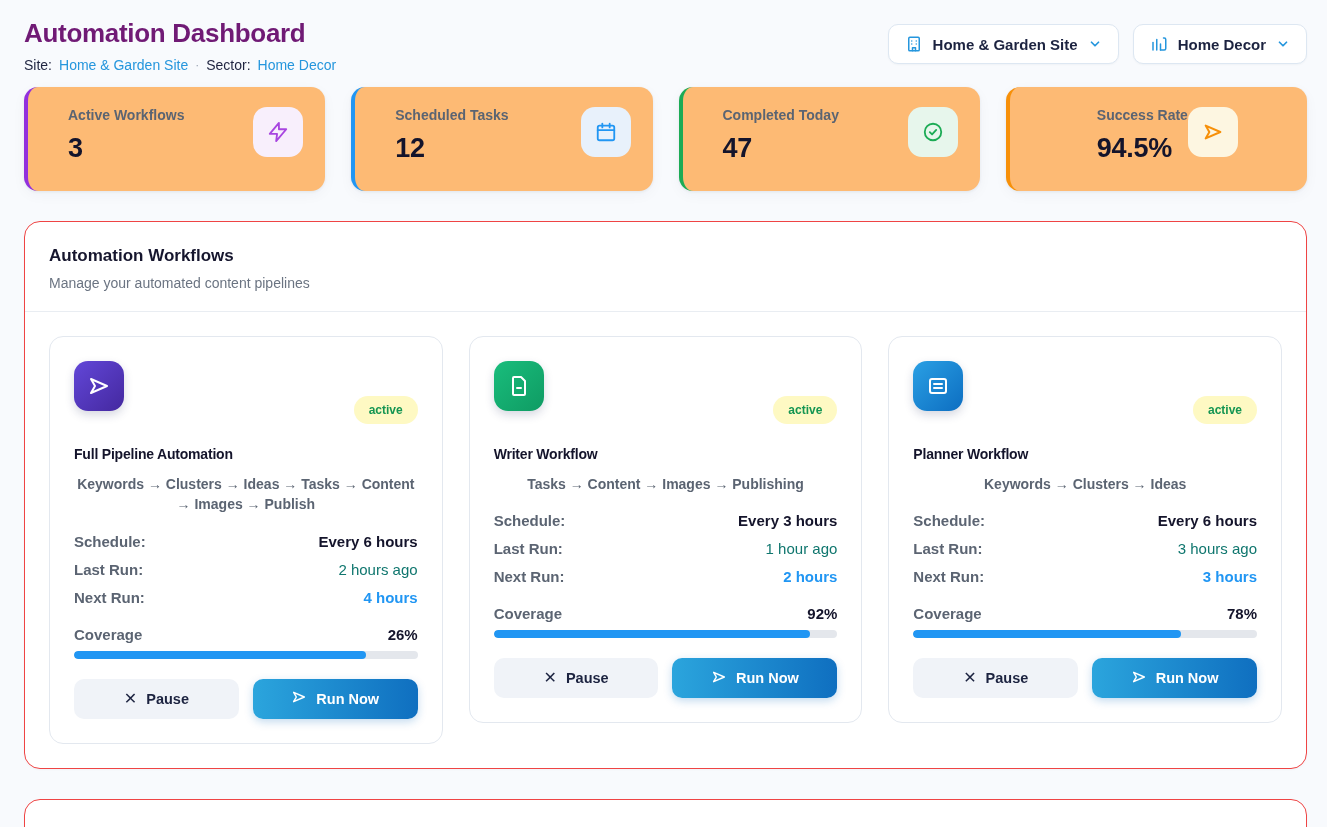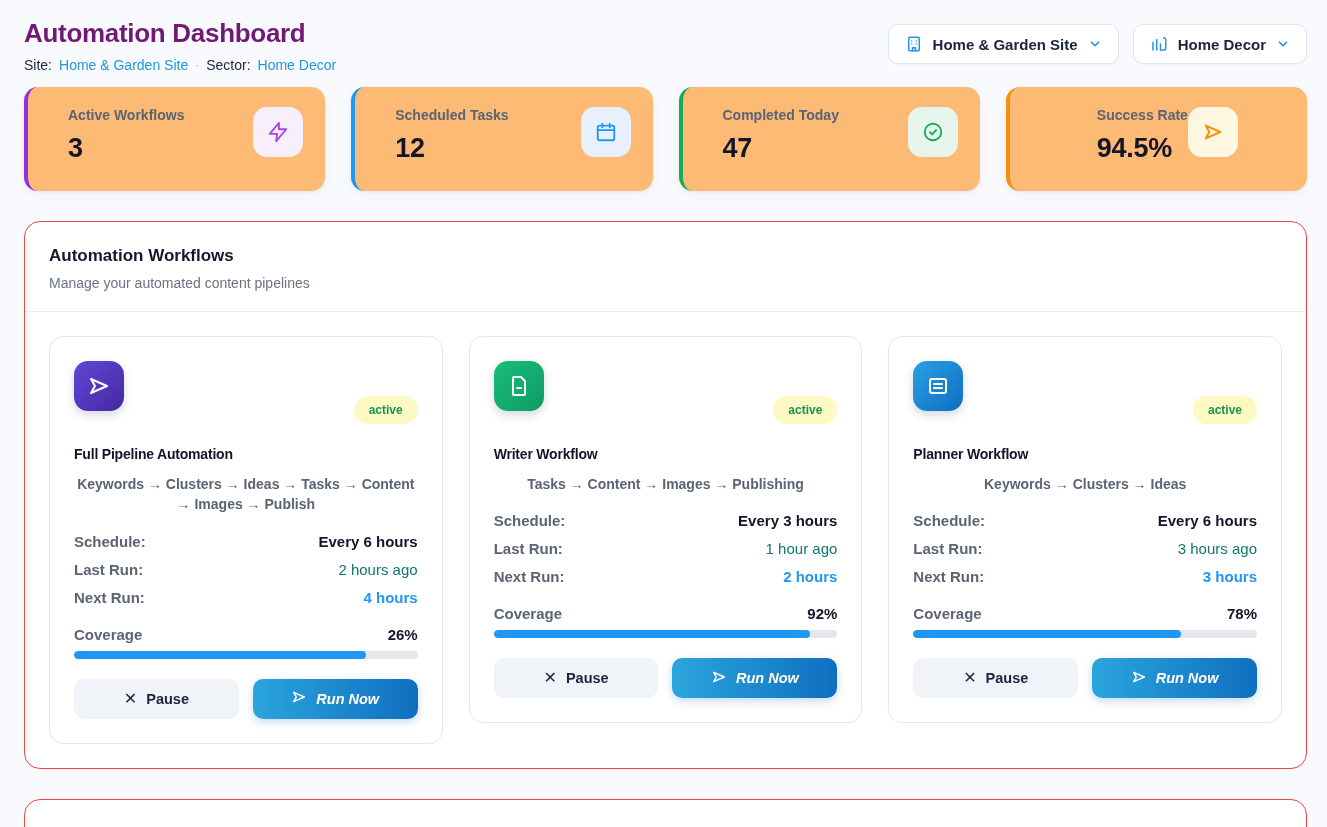--- a/index.html
+++ b/index.html
@@ -74,21 +74,21 @@
   .wf-row .val-strong { color:#14142b; font-weight:800; }
   .wf-row .val-muted  { color:#0f766e; font-weight:500; }
   .wf-row .val-blue   { color:#2196f3; font-weight:800; }
   .coverage-row { margin-top:20px; margin-bottom:8px;gap:6px; }
   .progress-track { height:8px; background:#e4e7ec; border-radius:999px; overflow:hidden; margin-bottom:20px; }
   .progress-fill { height:100%; background:#2196f3; border-radius:999px; }
   .btn-row { display:grid; grid-template-columns:1fr 1fr; gap:14px; }
   .btn { height:40px; border:none; border-radius:10px; font-family:inherit; font-size:14.5px; font-weight:800;
          display:flex; align-items:center; justify-content:center; gap:9px; cursor:pointer; }
   .btn-pause { background:#f0f3f8; color:#1c2340; }
-  .btn-run { background:linear-gradient(90deg,#2ba5dd,#0f6fc0); color:#ffffff; box-shadow:0 3px 8px rgba(20,110,190,.25);font-style:italic; }
+  .btn-run { background:linear-gradient(90deg,#2ba5dd,#0f6fc0); color:#ffffff; box-shadow:0 3px 8px rgba(20,110,190,.25); }
   .x-glyph { font-size:16px; font-weight:500; line-height:1; }
 </style>
 </head>
 <body>
 
 <div class="page">
 
   <div class="header-row">
     <div>
       <div class="page-title">Automation Dashboard</div>

